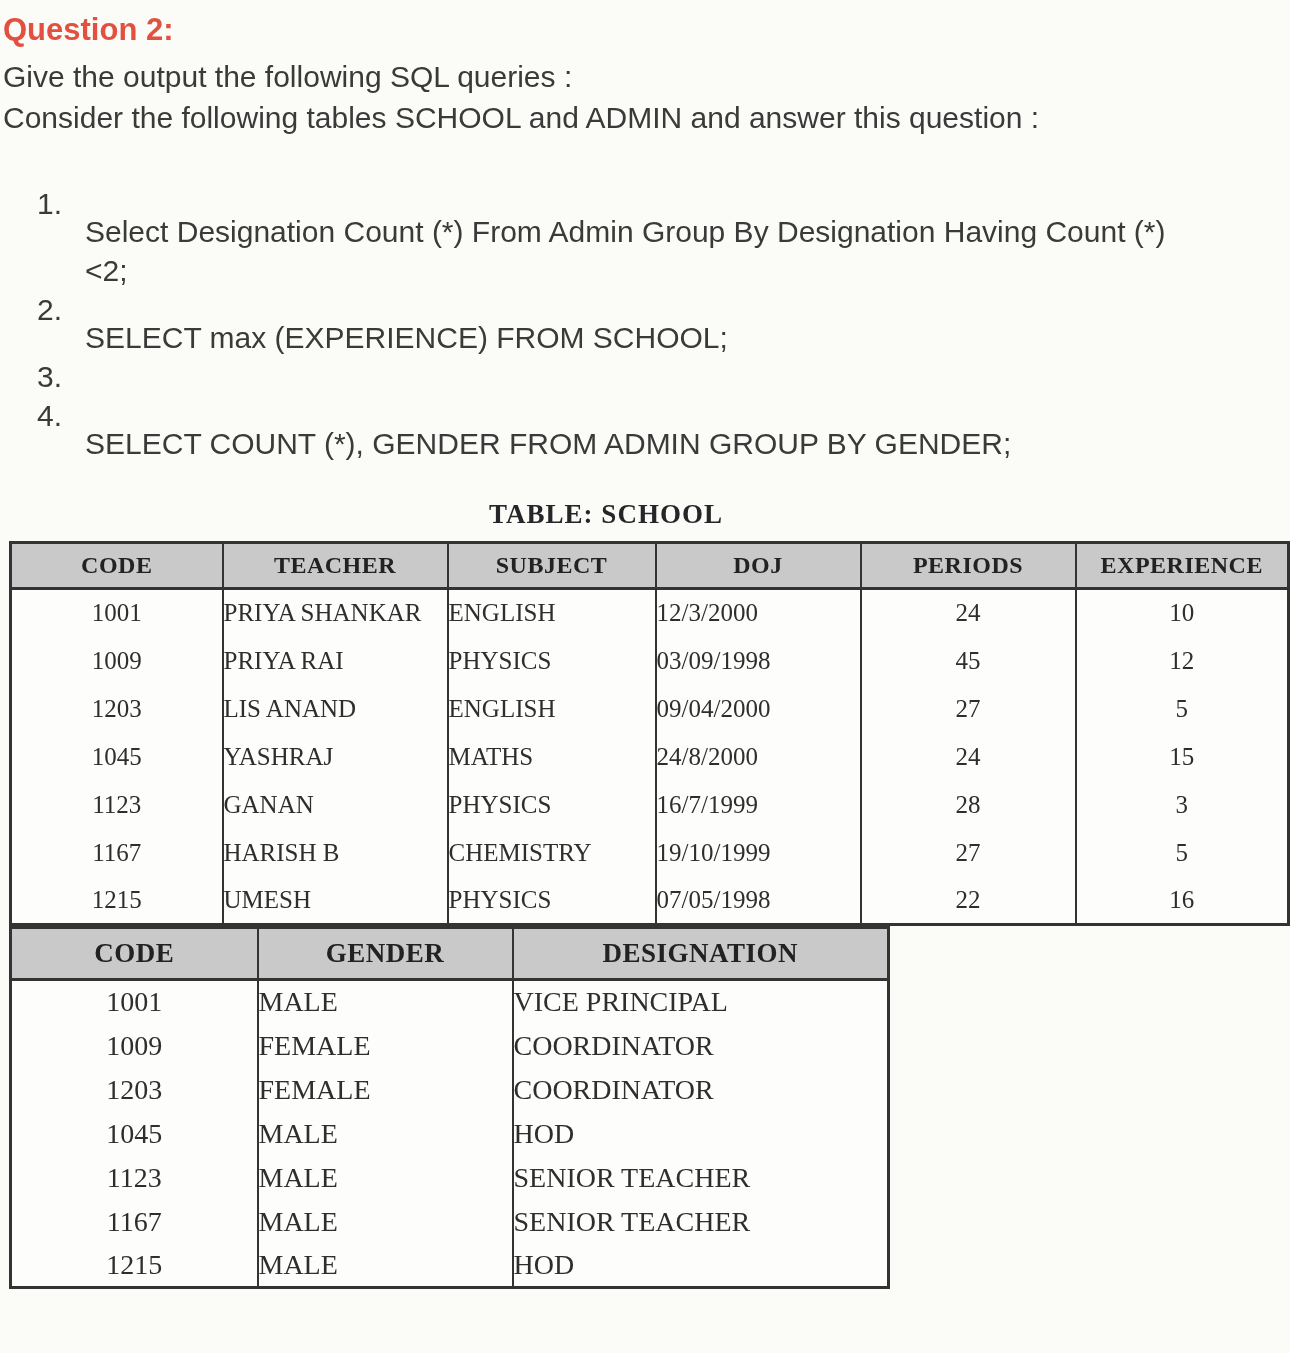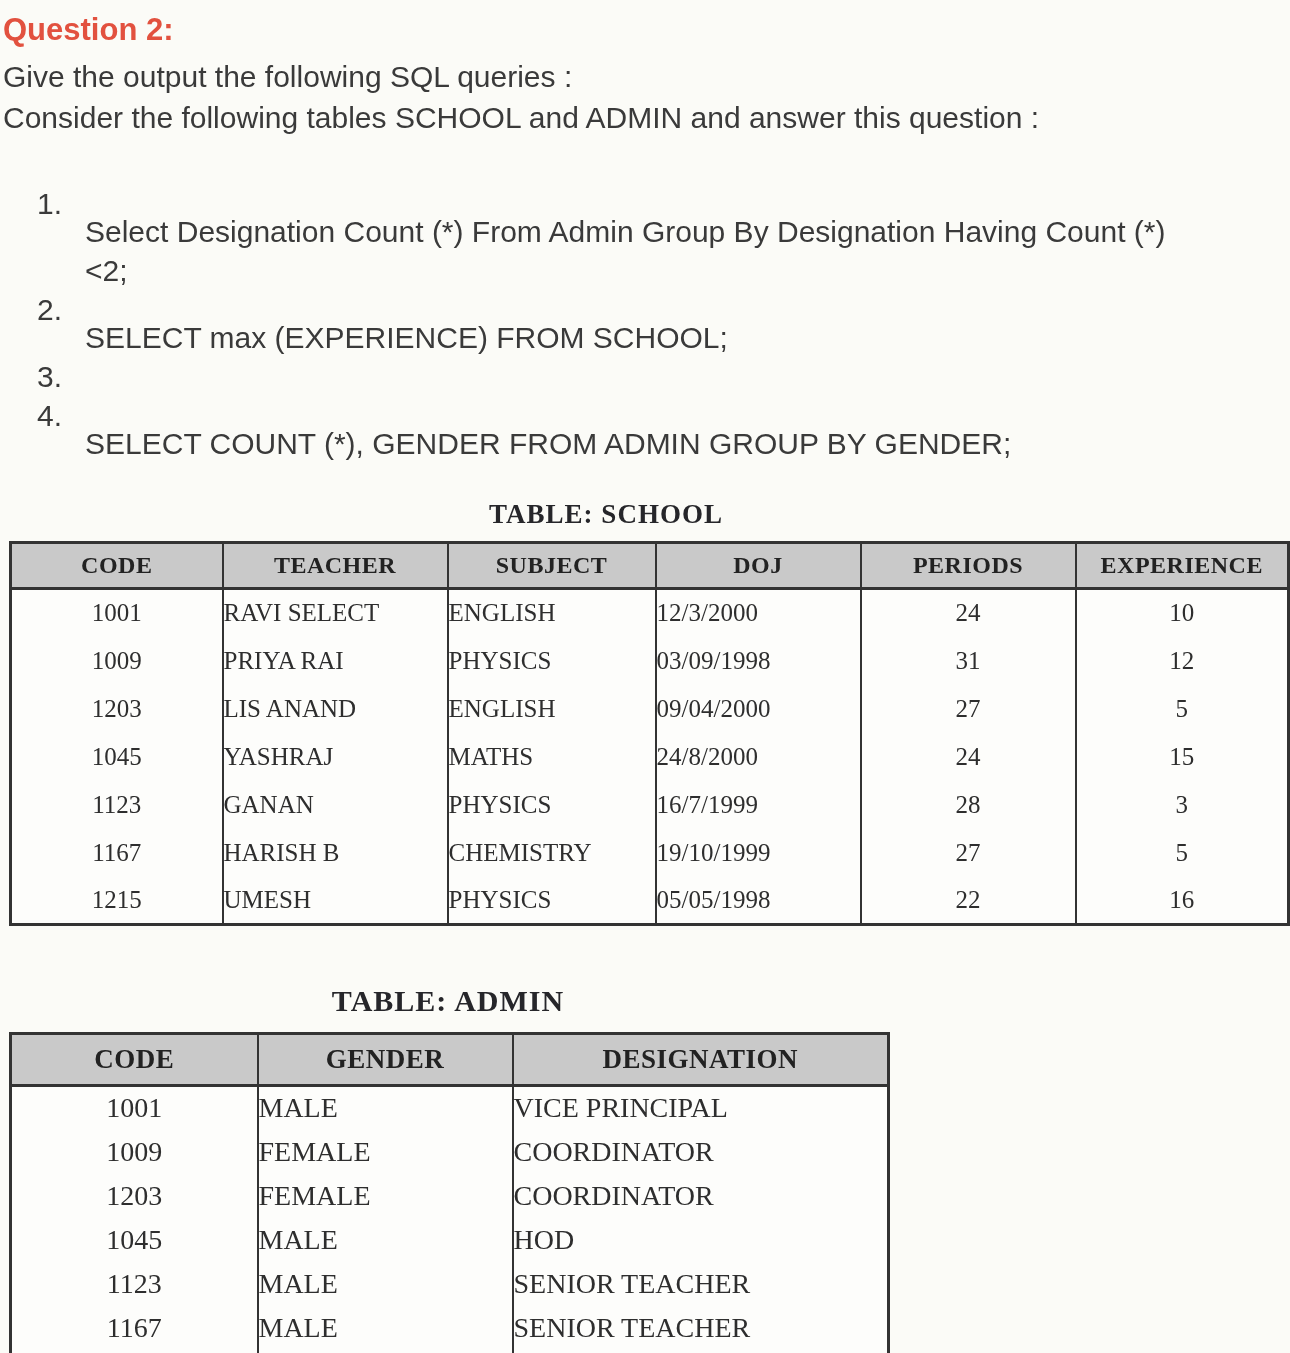--- a/index.html
+++ b/index.html
@@ -165,32 +165,32 @@
           <th>TEACHER</th>
           <th>SUBJECT</th>
           <th>DOJ</th>
           <th>PERIODS</th>
           <th>EXPERIENCE</th>
         </tr>
       </thead>
       <tbody>
         <tr>
           <td class="al-center">1001</td>
-          <td class="al-left">RAVI SELECT</td>
+          <td class="al-left">PRIYA SHANKAR</td>
           <td class="al-left">ENGLISH</td>
           <td class="al-left">12/3/2000</td>
           <td class="al-center">24</td>
           <td class="al-center">10</td>
         </tr>
         <tr>
           <td class="al-center">1009</td>
           <td class="al-left">PRIYA RAI</td>
           <td class="al-left">PHYSICS</td>
           <td class="al-left">03/09/1998</td>
-          <td class="al-center">31</td>
+          <td class="al-center">45</td>
           <td class="al-center">12</td>
         </tr>
         <tr>
           <td class="al-center">1203</td>
           <td class="al-left">LIS ANAND</td>
           <td class="al-left">ENGLISH</td>
           <td class="al-left">09/04/2000</td>
           <td class="al-center">27</td>
           <td class="al-center">5</td>
         </tr>
@@ -215,28 +215,27 @@
           <td class="al-left">HARISH B</td>
           <td class="al-left">CHEMISTRY</td>
           <td class="al-left">19/10/1999</td>
           <td class="al-center">27</td>
           <td class="al-center">5</td>
         </tr>
         <tr>
           <td class="al-center">1215</td>
           <td class="al-left">UMESH</td>
           <td class="al-left">PHYSICS</td>
-          <td class="al-left">05/05/1998</td>
+          <td class="al-left">07/05/1998</td>
           <td class="al-center">22</td>
           <td class="al-center">16</td>
         </tr>
       </tbody>
     </table>
 
-  <div class="table-caption caption-admin">TABLE: ADMIN</div>
 
   <table id="admin-table" class="data-table">
       <colgroup>
         <col style="width: 247px;">
         <col style="width: 255px;">
         <col style="width: 376px;">
       </colgroup>
       <thead>
         <tr>
           <th>CODE</th>

